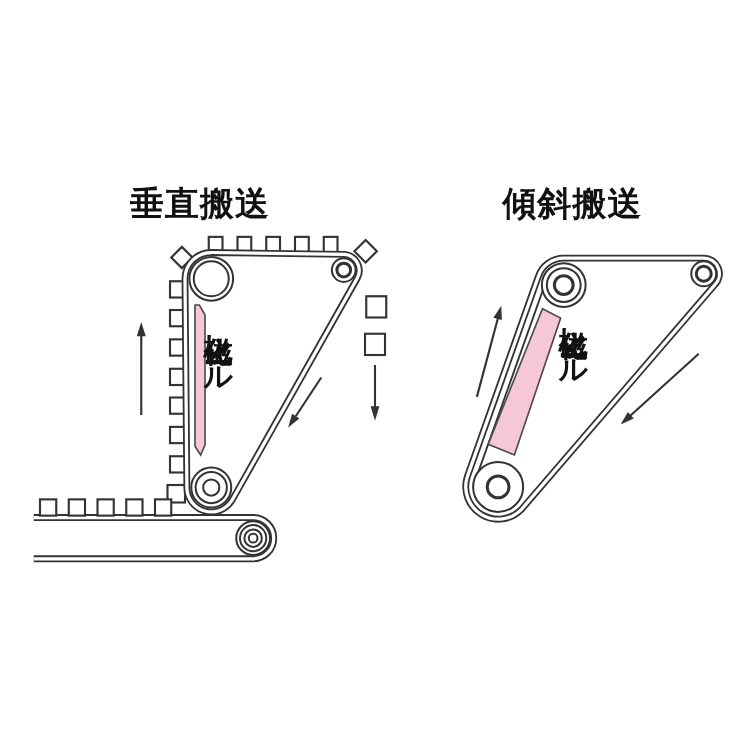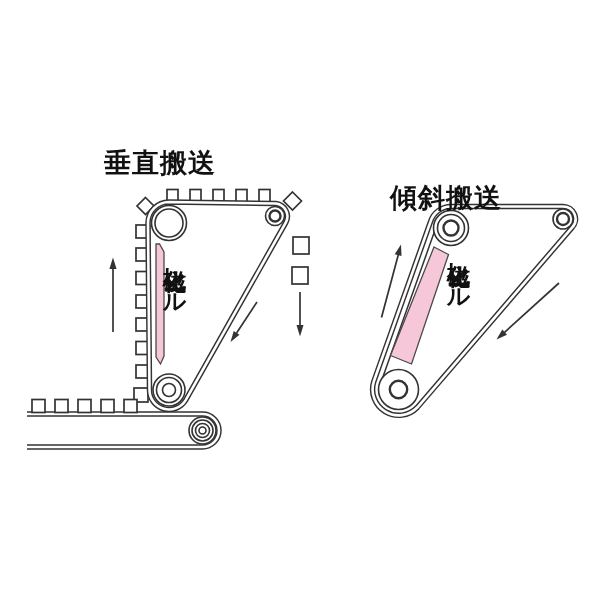--- a/index.html
+++ b/index.html
@@ -28,21 +28,21 @@
     font-size:27px;font-weight:bold;color:var(--text,#111);
     letter-spacing:1px;white-space:nowrap;
   }
   .rail-label{
     position:absolute;
     writing-mode:vertical-rl;text-orientation:upright;
     font-size:23px;font-weight:bold;color:var(--text,#111);
     line-height:1;letter-spacing:0px;white-space:nowrap;
   }
   #title-vertical{left:100px;top:145px;}
-  #title-inclined{left:386px;top:145px;margin-top:35px;}
+  #title-inclined{left:398px;top:145px;}
   #rail-label-vertical{left:163px;top:251px;}
   #rail-label-inclined{left:447px;top:246px;}
 </style>
 </head>
 <body style="--bg: #ffffff; --line: #333333; --text: #111111; --pink: #f6c7d8; --pink-outline: #4a4a4a;">
 
 <div class="stage">
 
 <svg width="600" height="600" viewBox="0 0 600 600">
 

